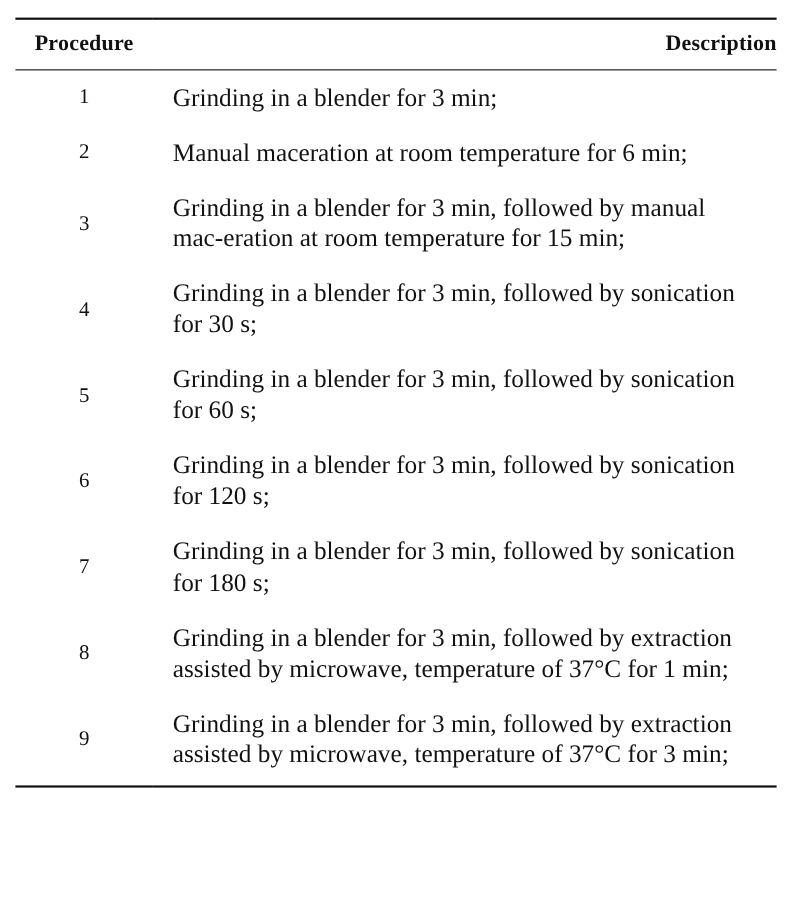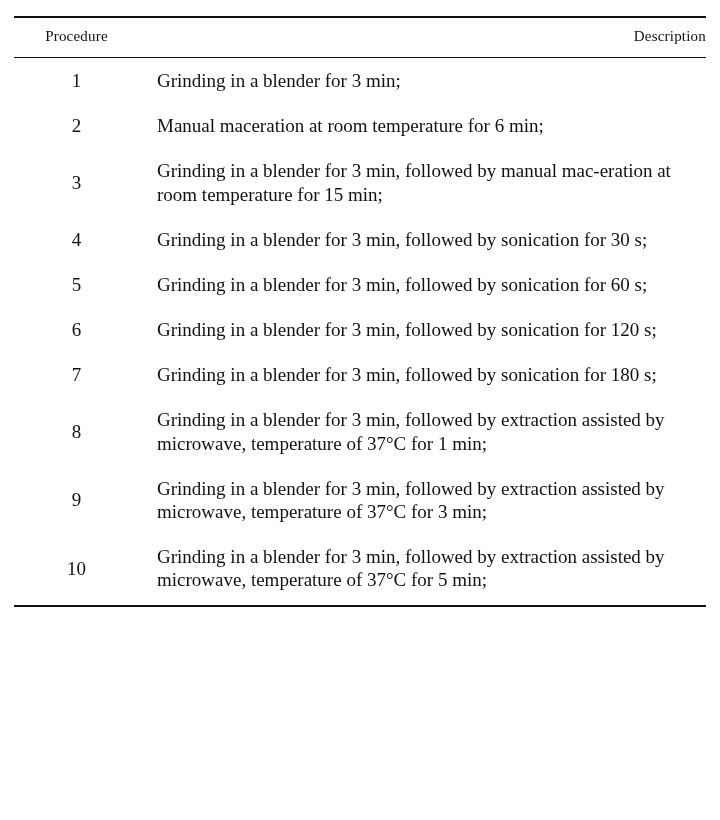--- a/index.html
+++ b/index.html
@@ -26,37 +26,37 @@
   table.proc-table {
     width: 100%;
     border-collapse: collapse;
     table-layout: fixed;
     margin-top: 16px;
   }
   table.proc-table col.c-proc { width: 125px; }
   table.proc-table col.c-desc { width: auto; }
 
   thead th {
-    font-weight: normal;
-    font-size: 15px;
+    font-weight: bold;
+    font-size: 20px;
     padding: 10px 0 12px 0;
     border-top: 2.2px solid #111;
     border-bottom: 1.3px solid #111;
     text-align: center;
     letter-spacing: 0.2px;
   }
   thead th.th-proc {
     text-align: center;
     padding-left: 0;
   }
   thead th.th-desc {
     text-align: right;
   }
   tbody td {
-    font-size: 19px;
+    font-size: 23px;
     line-height: 1.22;
     vertical-align: middle;
     padding: 11px 0 11px 0;
   }
   tbody td.num {
     text-align: center;
     font-size: 19px;
   }
   tbody td.desc {
     text-align: left;
@@ -115,20 +115,16 @@
         <td class="desc">Grinding in a blender for 3 min, followed by sonication for 180 s;</td>
       </tr>
       <tr>
         <td class="num">8</td>
         <td class="desc">Grinding in a blender for 3 min, followed by extraction assisted by microwave, temperature of 37°C for 1 min;</td>
       </tr>
       <tr>
         <td class="num">9</td>
         <td class="desc">Grinding in a blender for 3 min, followed by extraction assisted by microwave, temperature of 37°C for 3 min;</td>
       </tr>
-      <tr>
-        <td class="num">10</td>
-        <td class="desc">Grinding in a blender for 3 min, followed by extraction assisted by microwave, temperature of 37°C for 5 min;</td>
-      </tr>
     </tbody>
   </table>
   <div class="bottom-space"></div>
 </div>
 
 </body></html>

